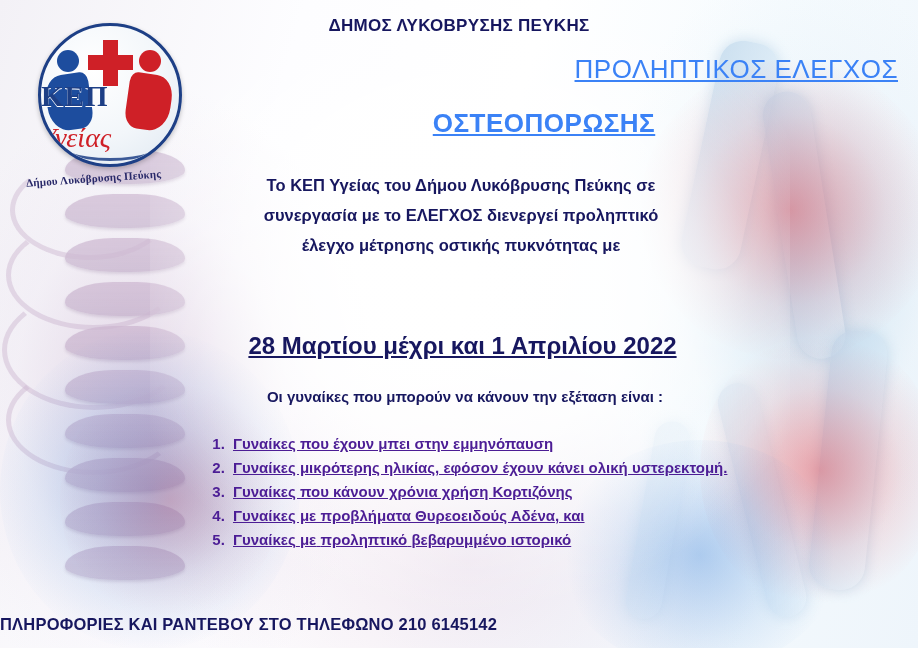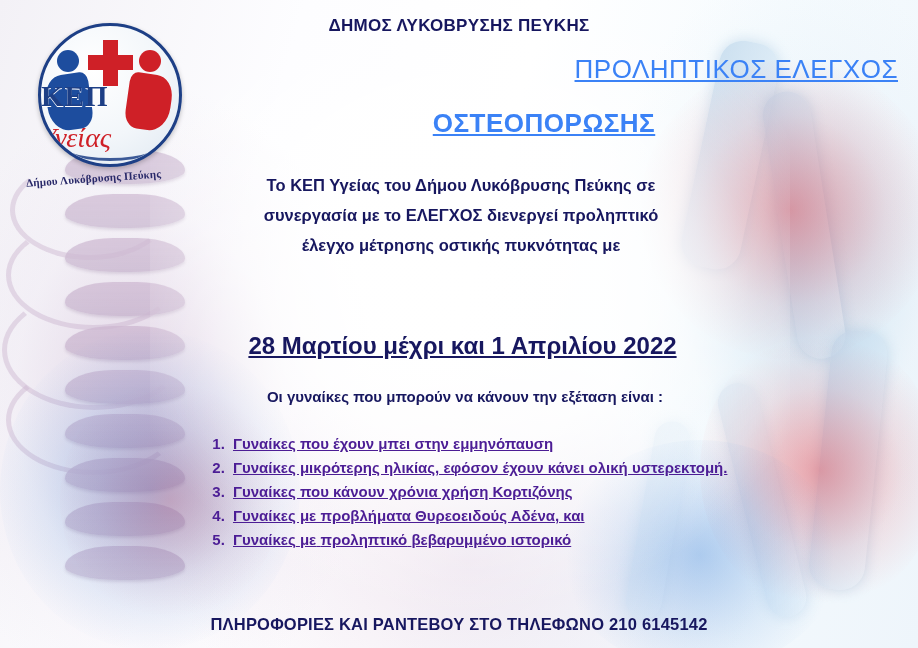--- a/index.html
+++ b/index.html
@@ -273,21 +273,21 @@
     display: block;
   }
   .justify-line {
     display: flex;
     justify-content: space-between;
   }
   .t-footer {
     position: absolute;
     left: 0; right: 0;
     bottom: 14px;
-    text-align: center;
+    text-align: left;
     font-family: "Liberation Sans", sans-serif;
     font-weight: bold;
     font-size: 16.5px;
     color: #17175f;
     letter-spacing: 0.2px;
   }
 </style>
 </head>
 <body>
 

